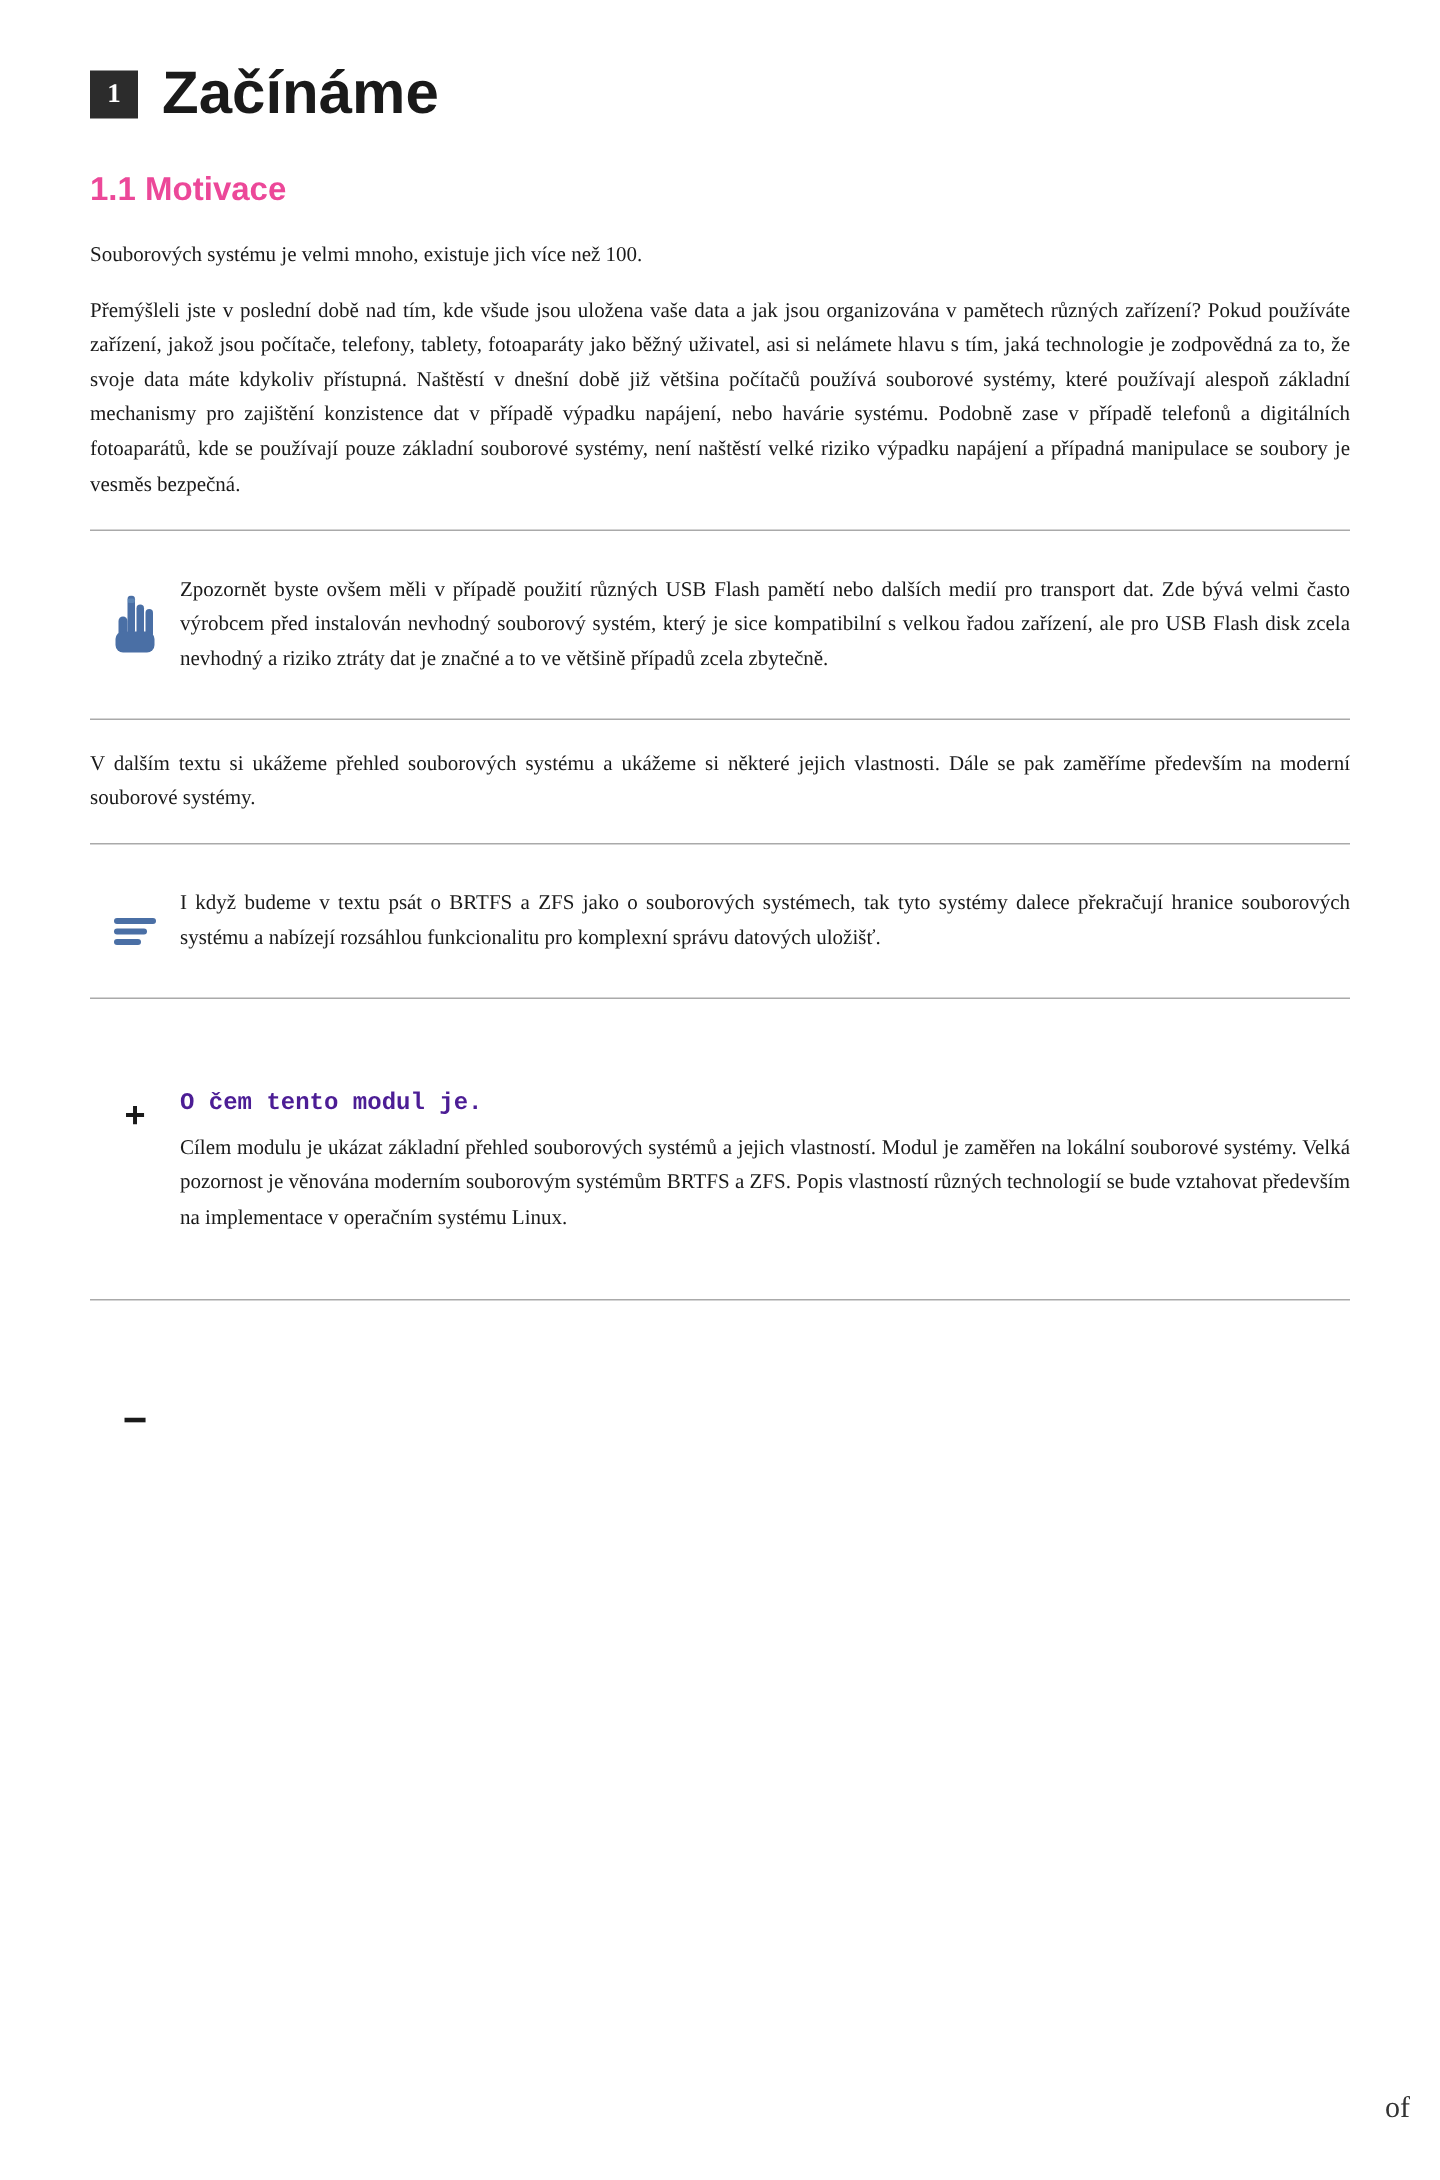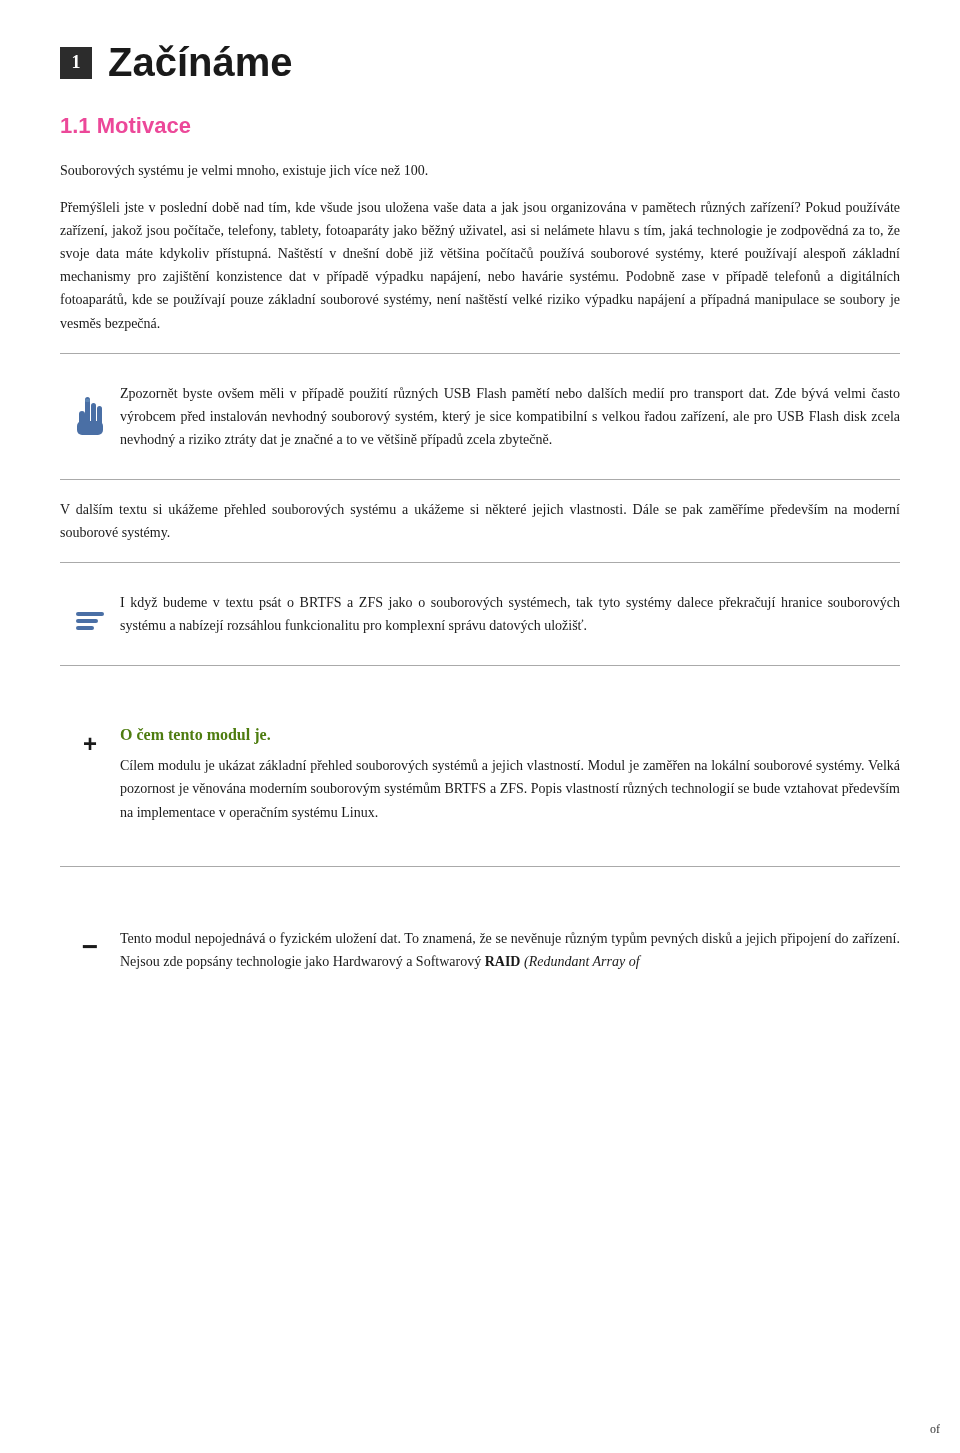--- a/index.html
+++ b/index.html
@@ -49,22 +49,22 @@
       font-size: 22px;
       font-weight: bold;
       font-family: 'Arial', sans-serif;
       color: #ec4899;
       margin-bottom: 20px;
     }
 
     .subsection-title {
       font-size: 16px;
       font-weight: bold;
-      font-family: Liberation Serif, serif;
-      color: #4d7c0f;
+      font-family: Liberation Mono, monospace;
+      color: #4c1d95;
       margin-bottom: 10px;
     }
 
     .main-text {
       text-align: justify;
       line-height: 1.65;
       margin-bottom: 14px;
       font-size: 14px;
     }
 
@@ -233,21 +233,18 @@
 
 <hr class="section-divider">
 
 <div style="height: 28px;"></div>
 
 <div class="plus-minus-block">
   <div class="plus-minus-col">
     <span class="minus-symbol">−</span>
   </div>
   <div class="plus-minus-text-col">
-    <p class="main-text">
-      Tento modul nepojednává o fyzickém uložení dat. To znamená, že se nevěnuje různým typům pevných disků a jejich připojení do zařízení. Nejsou zde popsány technologie jako Hardwarový a Softwarový <strong>RAID</strong> <em>(Redundant Array of</em>
-    </p>
-  </div>
-</div>
-
-<div style="position: fixed; bottom: 16px; right: 20px; font-size: 12px; color: #333;">
+  </div>
+</div>
+
+<div style="position: fixed; bottom: 36px; right: 20px; font-size: 20px; color: #333;">
   <span>of</span>
 </div>
 
 </body></html>

